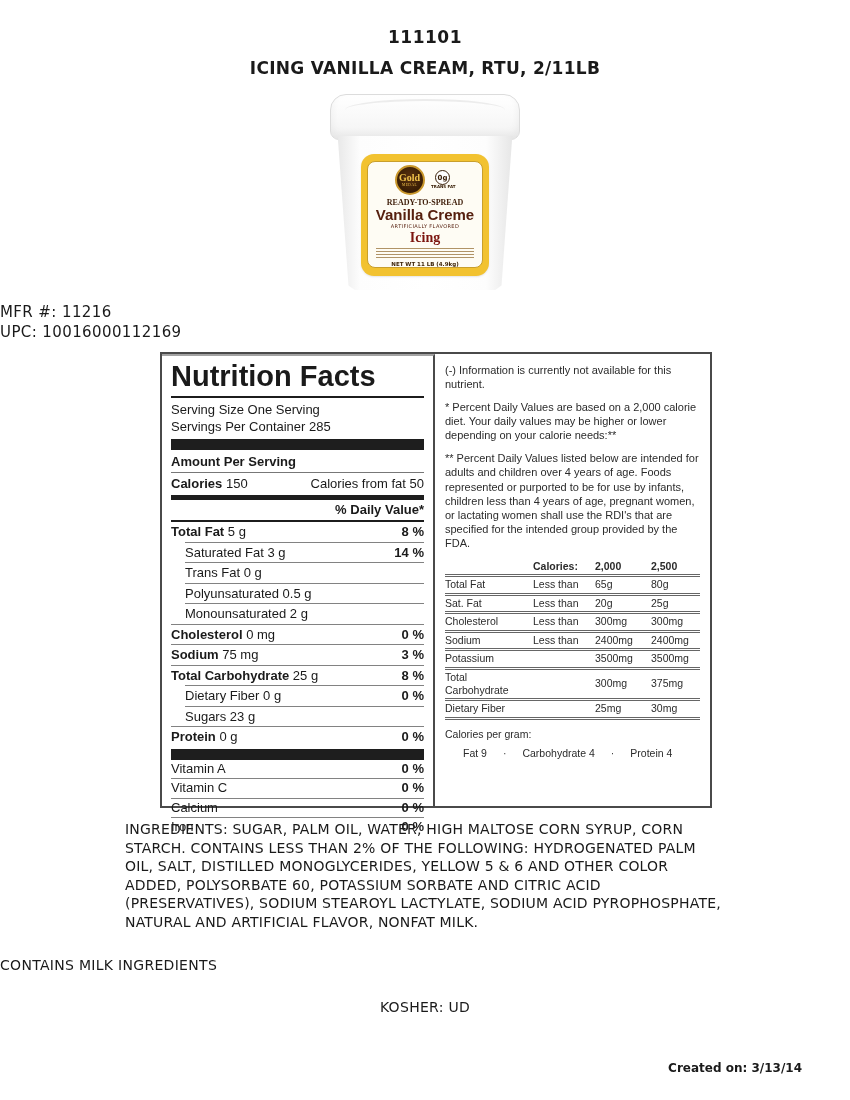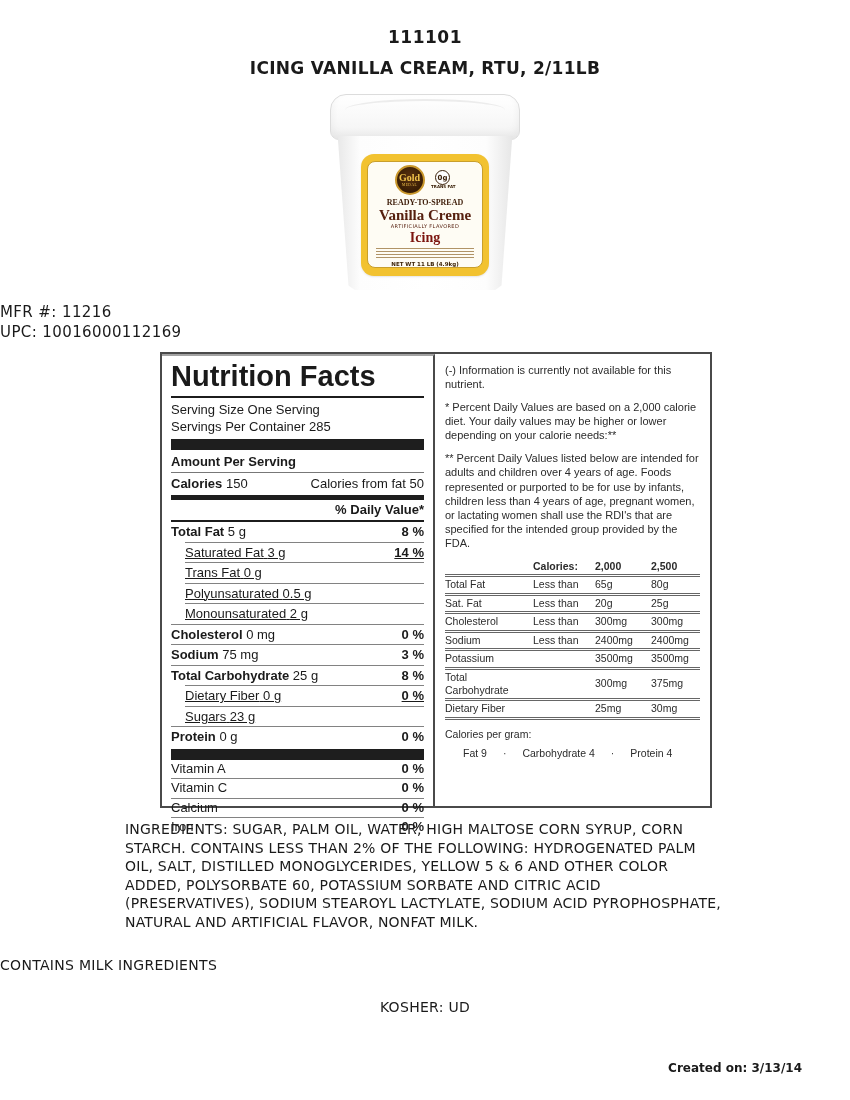--- a/index.html
+++ b/index.html
@@ -34,21 +34,21 @@
              align-items:center; justify-content:center; font-family:"Liberation Serif", serif; }
   .gold-logo .g1 { font-size:10px; font-weight:bold; line-height:10px; }
   .gold-logo .g2 { font-size:3.5px; letter-spacing:0.5px; line-height:4px; }
   .tf-badge { margin-left:5px; display:flex; align-items:center;flex-direction:column; }
   .tf-circle { width:15px; height:15px; border-radius:50%; border:1.5px solid #3a2008;
              background:#fff; color:#3a2008; font-size:7px; font-weight:bold;
              display:flex; align-items:center; justify-content:center; }
   .tf-text { font-size:4px; font-weight:bold; color:#3a2008; line-height:4.5px; margin-left:1.5px; }
   .lbl-rts { font-size:8px; font-weight:bold; color:#3d1c08; font-family:"Liberation Serif", serif;
              margin-top:3px; white-space:nowrap; }
-  .lbl-name { font-size:15px; font-weight:bold; color:#56200f; font-family:Liberation Serif, serif;
+  .lbl-name { font-size:15px; font-weight:bold; color:#56200f; font-family:Liberation Sans, sans-serif;
              line-height:16px; white-space:nowrap; }
   .lbl-art { font-size:5px; color:#56200f; letter-spacing:0.4px; white-space:nowrap; }
   .lbl-icing { font-size:14px; font-weight:bold; color:#7c150f; font-family:"Liberation Serif", serif;
              line-height:15px; margin-top:1px; }
   .lbl-fineprint { width:86%; height:12px; margin-top:3px;
              background:repeating-linear-gradient(to bottom, rgba(150,112,55,0.75) 0 1px, transparent 1px 3px); }
   .lbl-netwt { font-size:5.5px; font-weight:bold; color:#3d2408; margin-top:3px; white-space:nowrap; }
 
   
   .codes { position:absolute; top:302px; left:0; width:100%; text-align:left;
@@ -68,21 +68,21 @@
   .nf-bar-thin { height:5px; background:#1e1e1e; margin-top:1px; }
   .nf-aps { font-size:13px; font-weight:bold; line-height:19px; margin-top:2px;
             border-bottom:1px solid #777; padding-bottom:1px; }
   .nf-cal-row { display:flex; justify-content:space-between; align-items:baseline;
             font-size:13px; line-height:21px; }
   .nf-dv-head { text-align:right; font-size:13px; font-weight:bold; line-height:19px;
             border-bottom:2px solid #1c1c1c; padding-bottom:1px; }
   .nf-row { display:flex; justify-content:space-between; font-size:13px; line-height:19.5px;
             border-top:1px solid #828282; }
   .nf-row.first { border-top:none; }
-  .nf-row.indent { margin-left:14px;text-decoration:underline; }
+  .nf-row.indent { margin-left:14px; }
   .nf-row .dv { font-weight:bold; }
   .nf-vrow { display:flex; justify-content:space-between; font-size:13px; line-height:18.5px;
             border-top:1px solid #828282; }
   .nf-vrow.first { border-top:none; }
   .nf-vrow .dv { font-weight:bold; }
 
   .nf-right { flex:1; padding:9px 10px 0 10px; font-size:11px; line-height:1.28; color:#2b2b2b; }
   .nf-right p { margin-bottom:9px; }
   .dv-table { width:100%; border-collapse:collapse; font-size:10.5px; margin-top:2px; }
   .dv-table th { text-align:left; font-weight:bold; padding:1px 0; border-bottom:3px double #666; }

